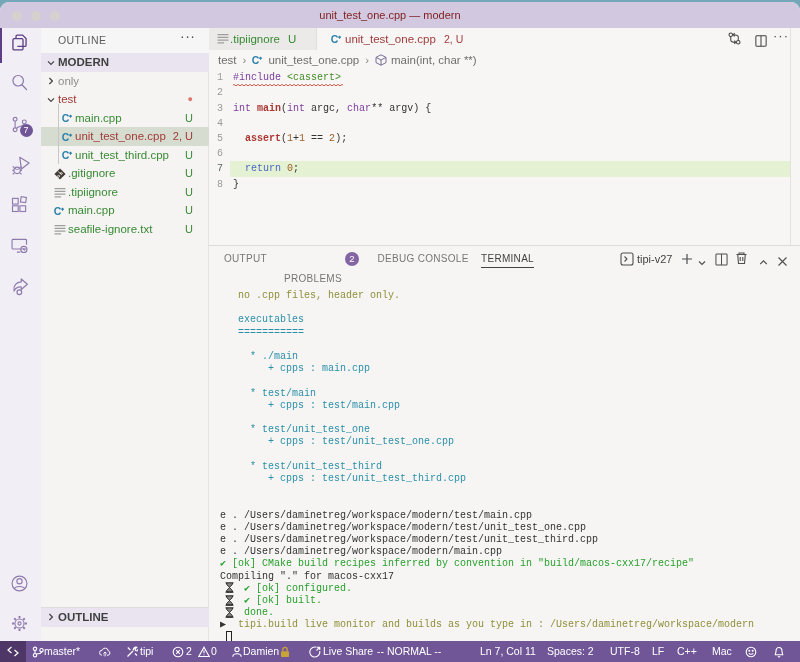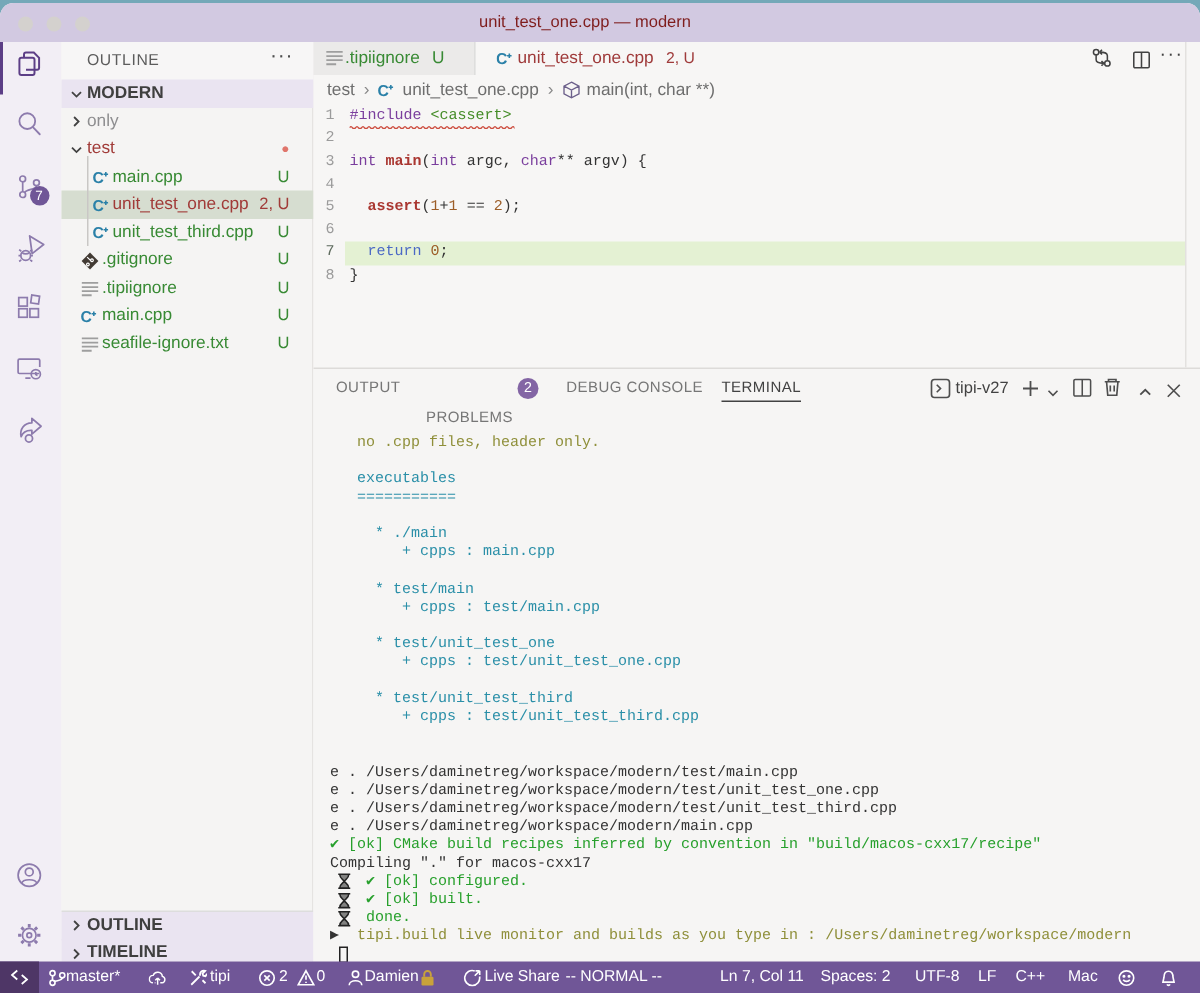--- a/index.html
+++ b/index.html
@@ -225,26 +225,20 @@
         <span class="nm grn" style="left:27px;">seafile-ignore.txt</span>
         <span class="u grn">U</span>
       </div>
     <div id="guideline"></div>
     <div style="position:absolute; left:0; top:578.5px; width:168px; height:1px; background:#ddd;"></div>
     <div class="secband" style="top:579.5px;">
         <svg class="chev" style="left:5px" width="10" height="10" viewBox="0 0 10 10">
           <path d="M3.4 2 L6.4 5 L3.4 8" stroke="#424242" stroke-width="1.2" fill="none"></path>
         </svg>
         <span style="position:absolute; left:17px;">OUTLINE</span>
-      </div>
-    <div class="secband" style="top:598.3px; height:14.7px;">
-        <svg class="chev" style="left:5px" width="10" height="10" viewBox="0 0 10 10">
-          <path d="M3.4 2 L6.4 5 L3.4 8" stroke="#424242" stroke-width="1.2" fill="none"></path>
-        </svg>
-        <span style="position:absolute; left:17px;">TIMELINE</span>
       </div>
   </div>
 
   <div id="editor">
     <div id="tabs">
       <div class="tab" id="tab1">
           <svg class="fico" style="left:8px;top:5px" width="11" height="11" viewBox="0 0 11 11">
             <g stroke="#9e9e9e" stroke-width="1.1">
               <path d="M0.5 1.5 h10 M0.5 4 h10 M0.5 6.5 h10 M0.5 9 h6"></path>
             </g>

